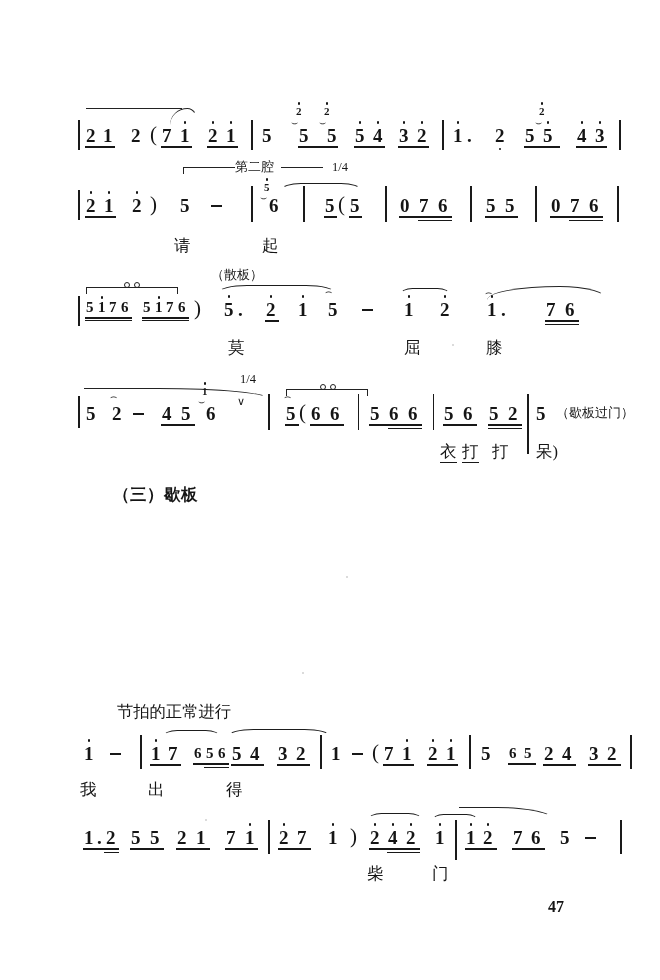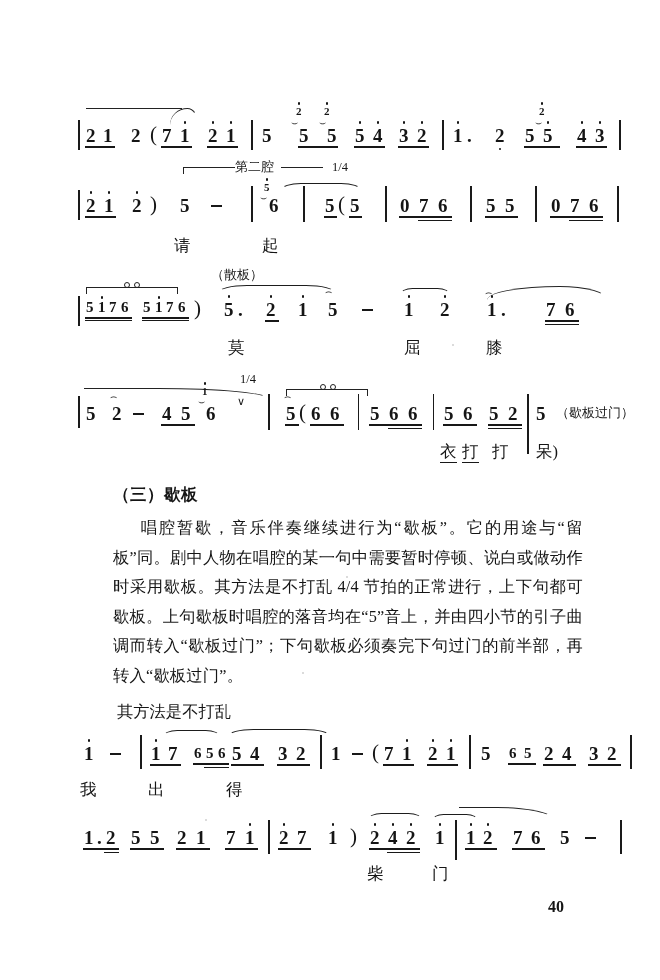--- a/index.html
+++ b/index.html
@@ -458,25 +458,22 @@
     <div class="anno cn" style="left:556px; top:406px;">（歇板过门）</div>
 
     <div class="lyric underline" style="left:440px; top:444px;">衣</div>
     <div class="lyric underline" style="left:462px; top:444px;">打</div>
     <div class="lyric" style="left:492px; top:444px;">打</div>
     <div class="lyric" style="left:536px; top:444px;">呆)</div>
   </div>
 
   <div class="heading" style="left:113px; top:484px;">（三）歇板</div>
 
-  <div class="para" style="left:113px; top:513px;">
-    <span class="ind"></span><span>唱腔暂歇，音乐伴奏继续进行为“歇板”。它的用途与“留板”同。剧中人物在唱腔的某一句中需要暂时停顿、说白或做动作时采用歇板。其方法是不打乱 4/4 节拍的正常进行，上下句都可歇板。上句歇板时唱腔的落音均在“5”音上，并由四小节的引子曲调而转入“歇板过门”；下句歇板必须奏完下句过门的前半部，再转入“歇板过门”。</span>
-  </div>
-
-  <div class="label" style="left:117px; top:704px;">其方法是不打乱</div>
+
+  <div class="label" style="left:117px; top:704px;">节拍的正常进行</div>
 
   <div class="stave">
     <div class="note" style="left:84px; top:744px;">1<span class="dot-up"></span></div>
     <div class="dash" style="left:110px; top:753px;"></div>
 
     <div class="bar" style="left:140px; top:735px; height:34px;"></div>
 
     <div class="note" style="left:151px; top:744px;">1<span class="dot-up"></span></div>
     <div class="note" style="left:168px; top:744px;">7</div>
     <div class="beam" style="left:150px; top:764px; width:31px;"></div>
@@ -590,20 +587,20 @@
 
     <div class="note" style="left:560px; top:828px;">5</div>
     <div class="dash" style="left:585px; top:837px;"></div>
 
     <div class="bar" style="left:620px; top:820px; height:34px;"></div>
 
     <div class="lyric" style="left:367px; top:866px;">柴</div>
     <div class="lyric" style="left:432px; top:866px;">门</div>
   </div>
 
-  <div class="pageno" style="left:548px; top:898px;">40</div>
+  <div class="pageno" style="left:548px; top:898px;">47</div>
 
   <div class="scan-spec" style="left:346px; top:576px;"></div>
   <div class="scan-spec" style="left:302px; top:672px;"></div>
   <div class="scan-spec" style="left:205px; top:819px;"></div>
   <div class="scan-spec" style="left:452px; top:344px;"></div>
 
 </div>
 
 </body></html>

